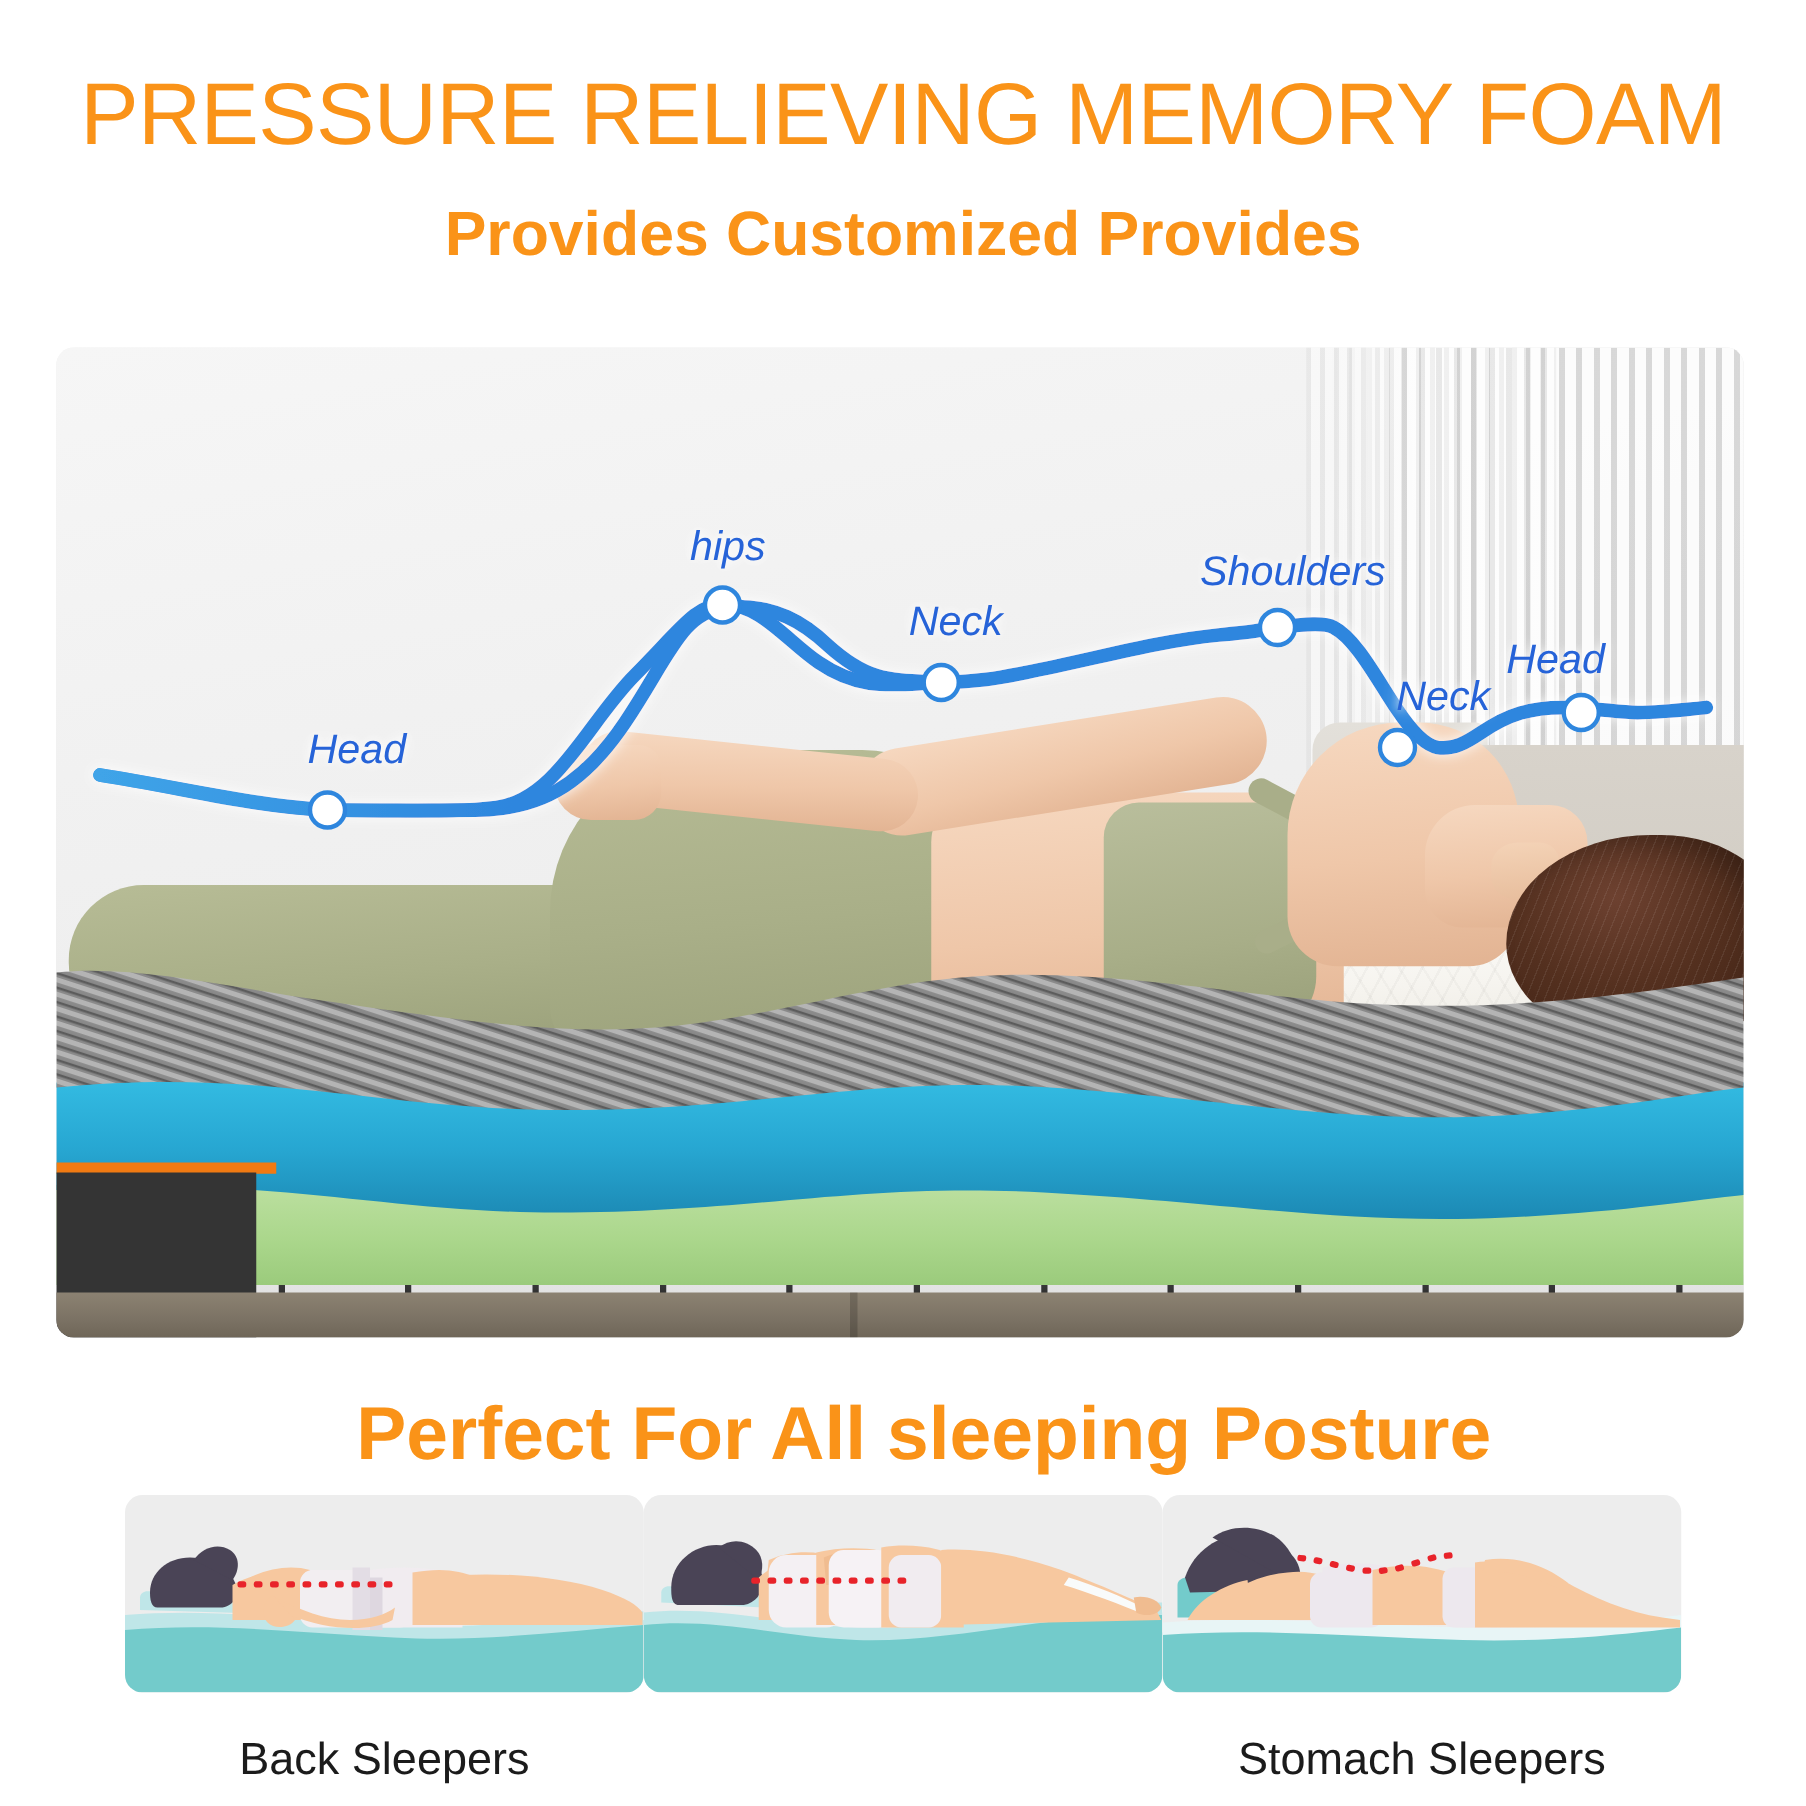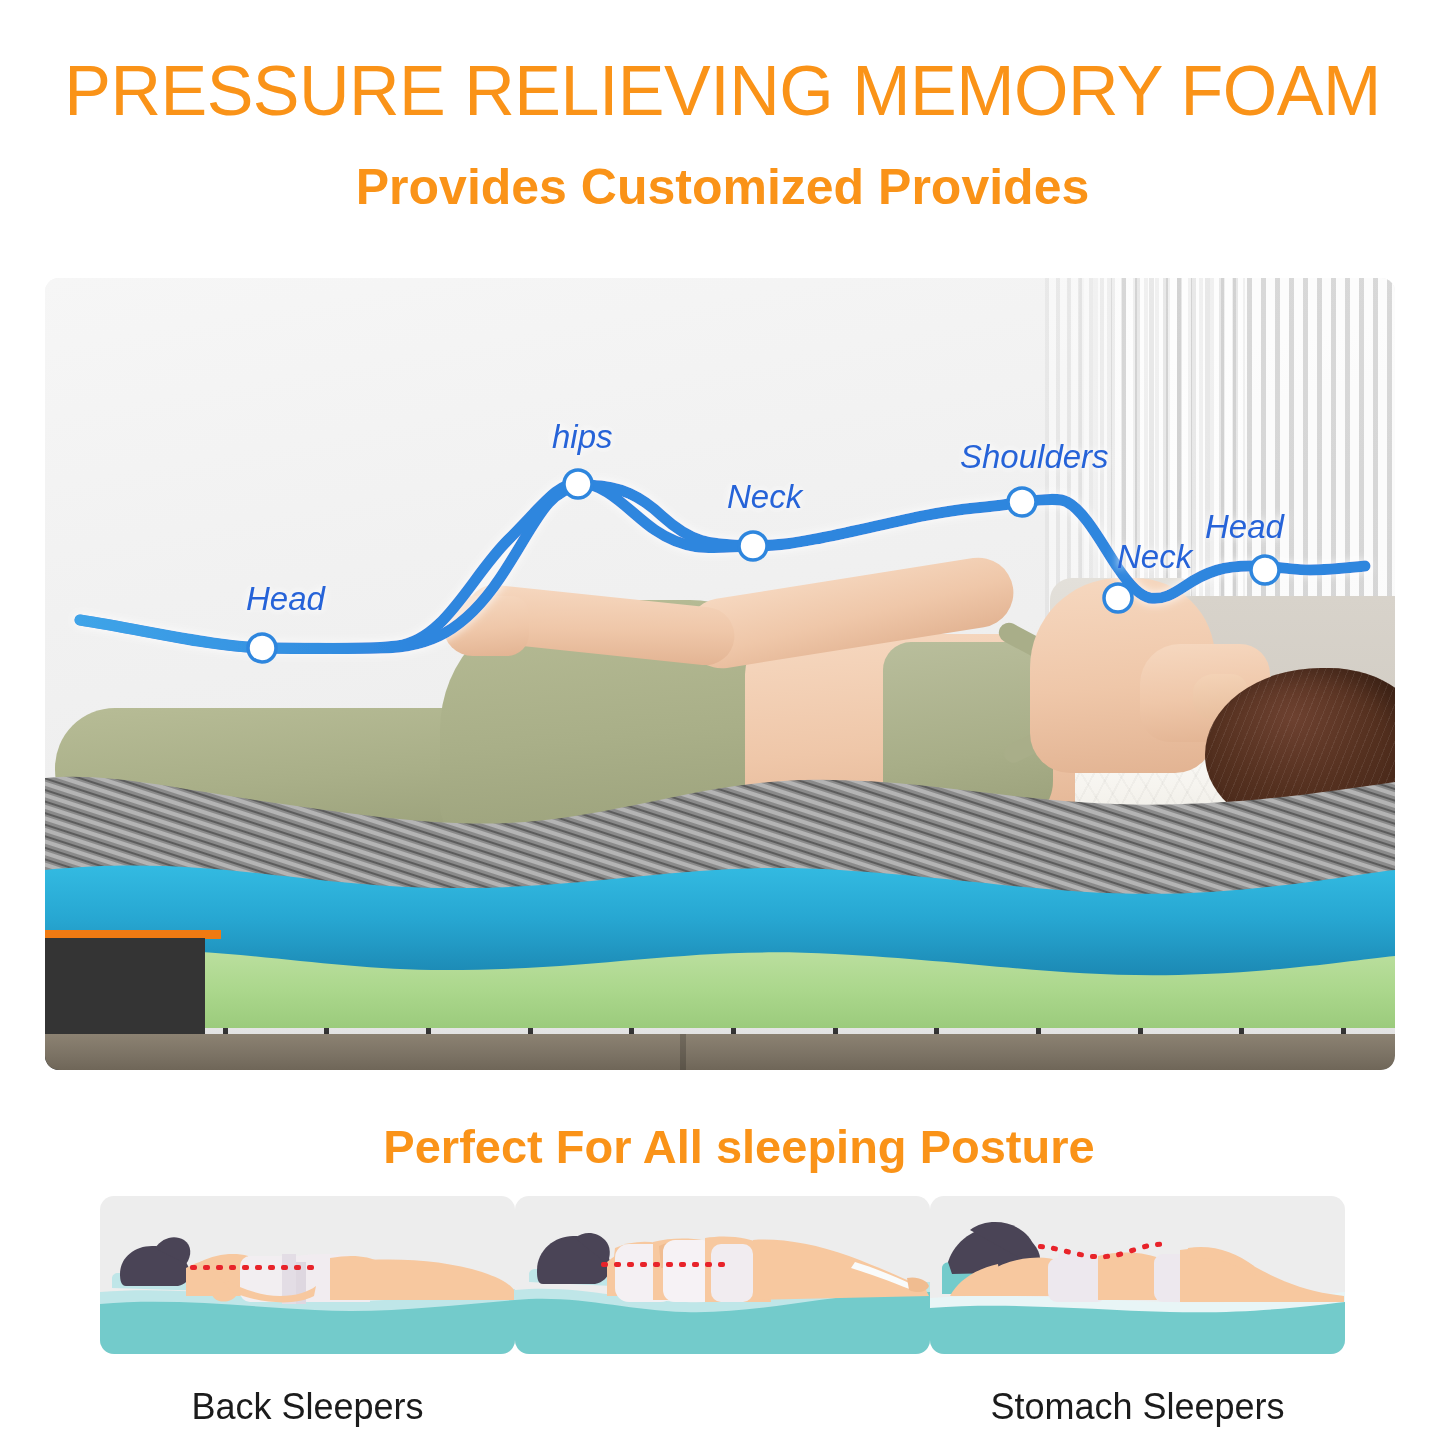--- a/index.html
+++ b/index.html
@@ -25,21 +25,21 @@
     position: absolute; left: 0; top: 158px; width: 1445px;
     text-align: center;
     font-size: 50px; line-height: 58px;
     font-weight: 700;
     color: #FA9318;
     white-space: nowrap;
   }
   .section-title {
     position: absolute; left: 0; top: 1118px; width: 1445px;
     text-align: center;
-    font-size: 47px; line-height: 58px;
+    font-size: 60px; line-height: 58px;
     font-weight: 700;
     color: #FA9318;
     white-space: nowrap;
     padding-left: 33px;
   }
 
   
   .hero {
     position: absolute; left: 45px; top: 278px;
     width: 1350px; height: 792px;

